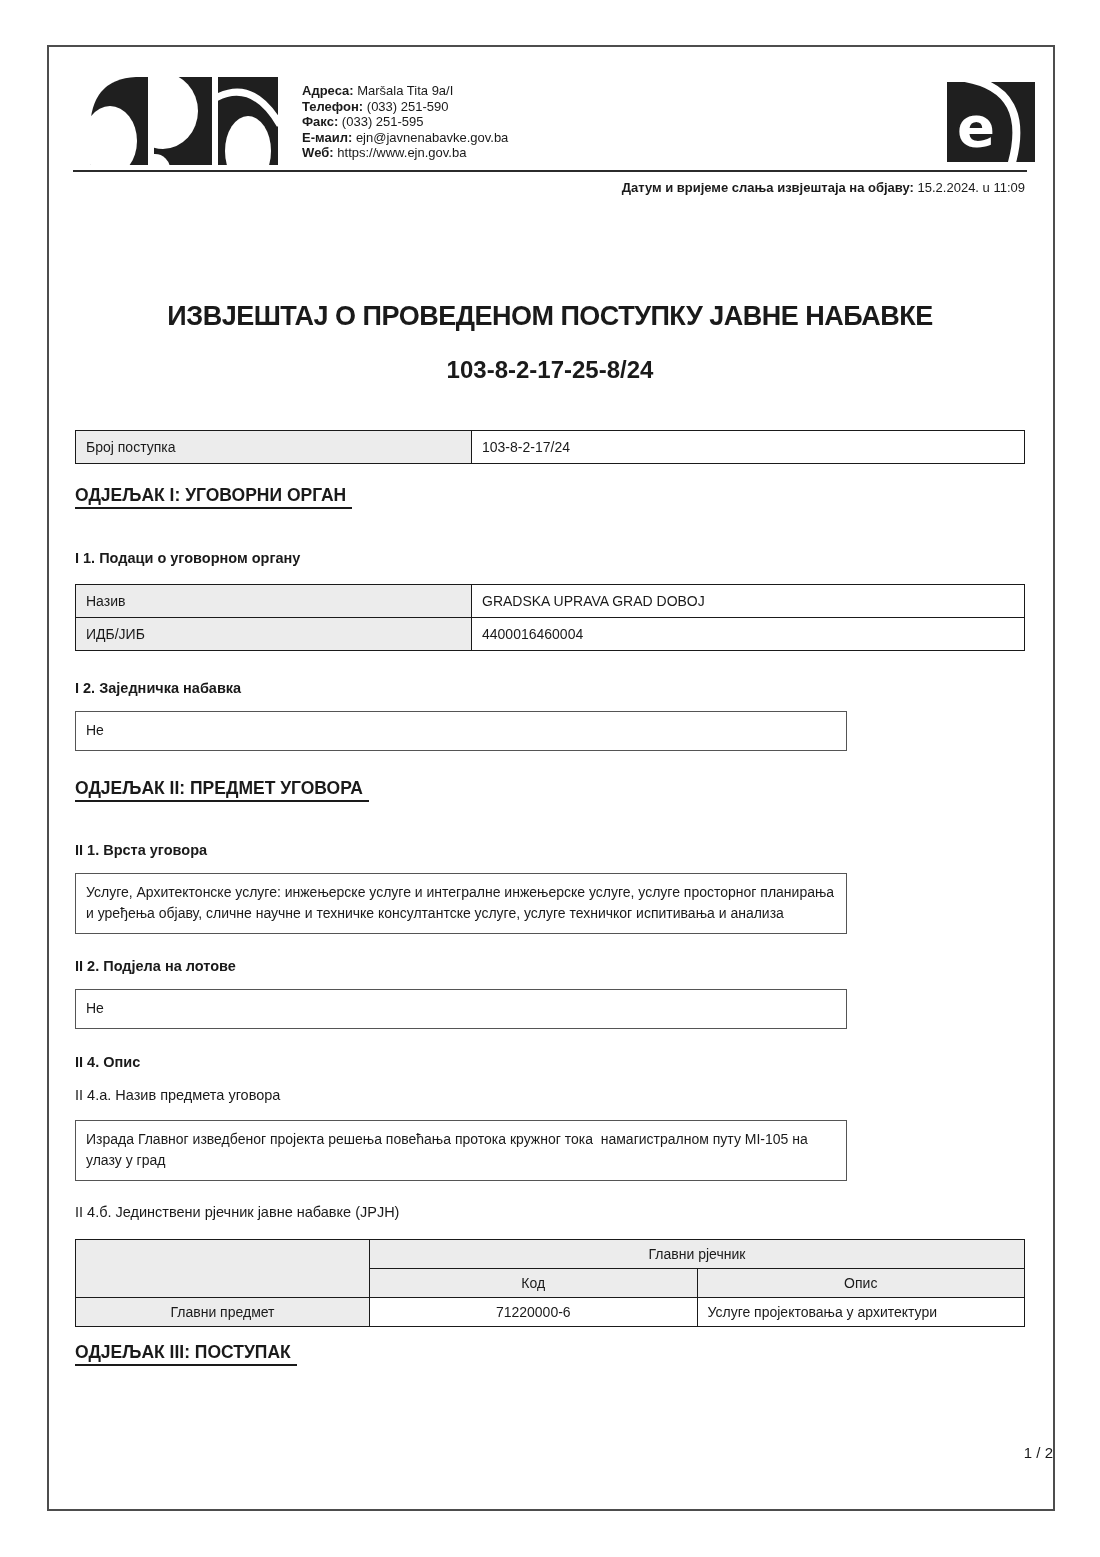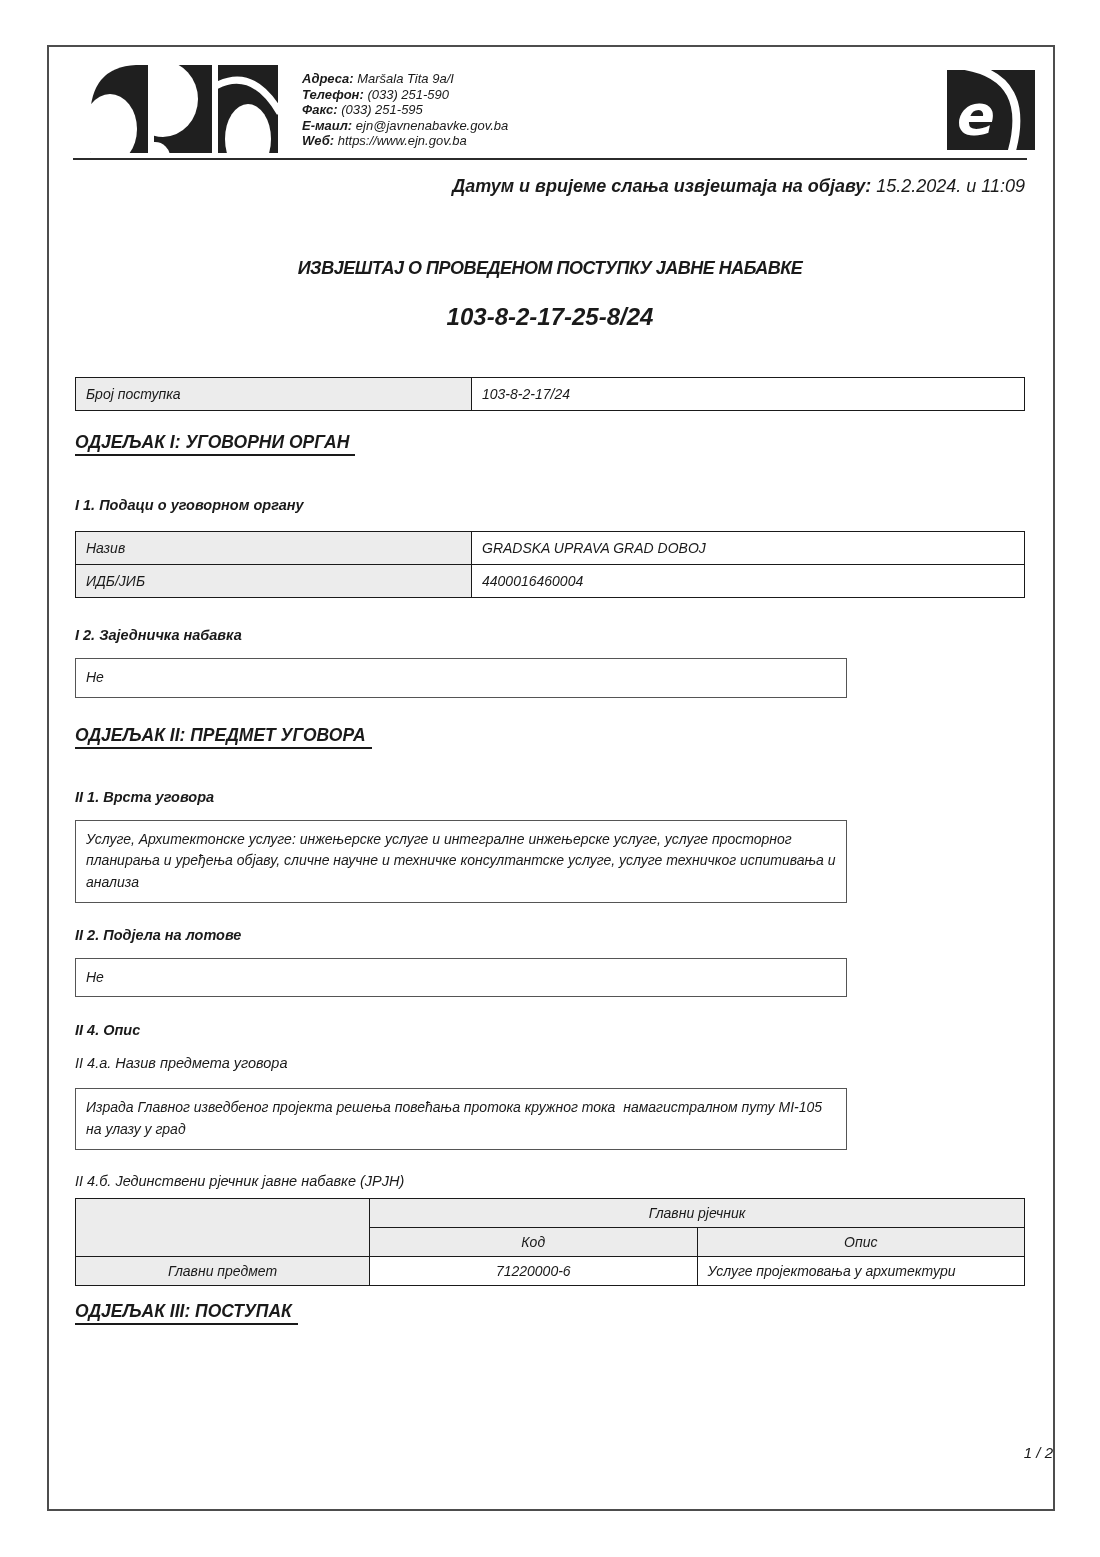--- a/index.html
+++ b/index.html
@@ -2,46 +2,46 @@
 <html><head>
 <meta charset="utf-8">
 <style>
   * { margin:0; padding:0; box-sizing:border-box; }
   html,body { width:1100px; height:1557px; background:#ffffff;
     font-family:"Liberation Sans", sans-serif; color:#1a1a1a; }
   .page-frame {
     position:absolute; left:47px; top:45px; width:1008px; height:1466px;
     border:2px solid #4d4d4d; background:#fff; overflow:hidden;
   }
-  .inner { position:relative; width:100%; height:100%; padding:0 28px 0 26px;font-style:italic; }
+  .inner { position:relative; width:100%; height:100%; padding:12px 28px 0 26px; }
 
   
   .header { position:relative; height:111px; }
   .logo-left { position:absolute; left:15px; top:18px; }
   .logo-right { position:absolute; right:-10px; top:23px; }
   .contact { position:absolute; left:227px; top:24px; font-size:13px; line-height:15.5px; }
   .contact b { font-weight:bold; }
   .rule { border-top:2px solid #2b2b2b; margin:0 -2px; }
-  .dateline { text-align:right; font-size:18px; margin-top:16px; }
+  .dateline { text-align:right; font-size:13px; margin-top:8px; }
   .dateline b { font-weight:bold; }
 
   
-  .title1 { margin-top:61px; text-align:center; font-size:18px; font-weight:bold;
+  .title1 { margin-top:106px; text-align:center; font-size:27px; font-weight:bold;
     letter-spacing:-0.5px; }
   .title2 { margin-top:24px; text-align:center; font-size:24px; font-weight:bold; }
 
   
   table { border-collapse:collapse; width:950px; table-layout:fixed; }
   table, td, th { border:1.5px solid #1a1a1a; }
   td { font-size:14px; padding:8px 10px; vertical-align:middle; }
   .cell-gray { background:#ececec; }
   .kv-table td.k { width:396px; }
   .proc-table { margin-top:46px; }
   .org-table { margin-top:18px; }
-  .cpv-table { margin-top:9px; }
+  .cpv-table { margin-top:19px; }
   .cpv-table td { padding:6px 10px; }
   .cpv-table .c1 { width:294px; text-align:center; }
   .cpv-table .c2 { width:200px; text-align:center; }
   .cpv-table .c3 { width:456px; }
   .cpv-table .hdr { text-align:center; }
 
   
   .sec-heading { margin-top:21px; font-size:17.5px; font-weight:bold; }
   .sec-heading span { border-bottom:2px solid #1a1a1a; padding-bottom:2px; padding-right:6px; }
   .subhead { font-size:14.5px; font-weight:bold; }

